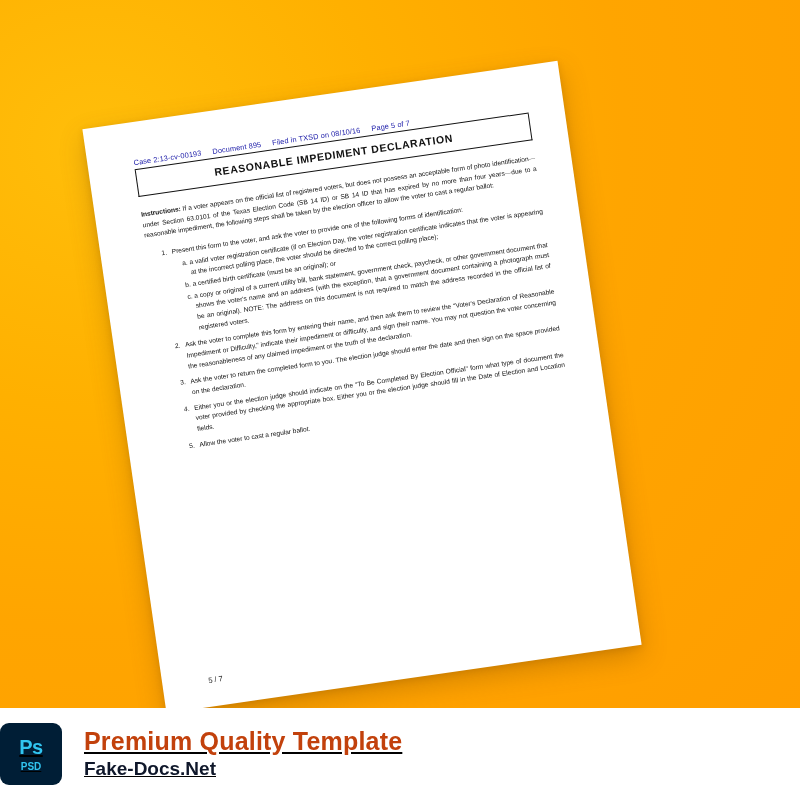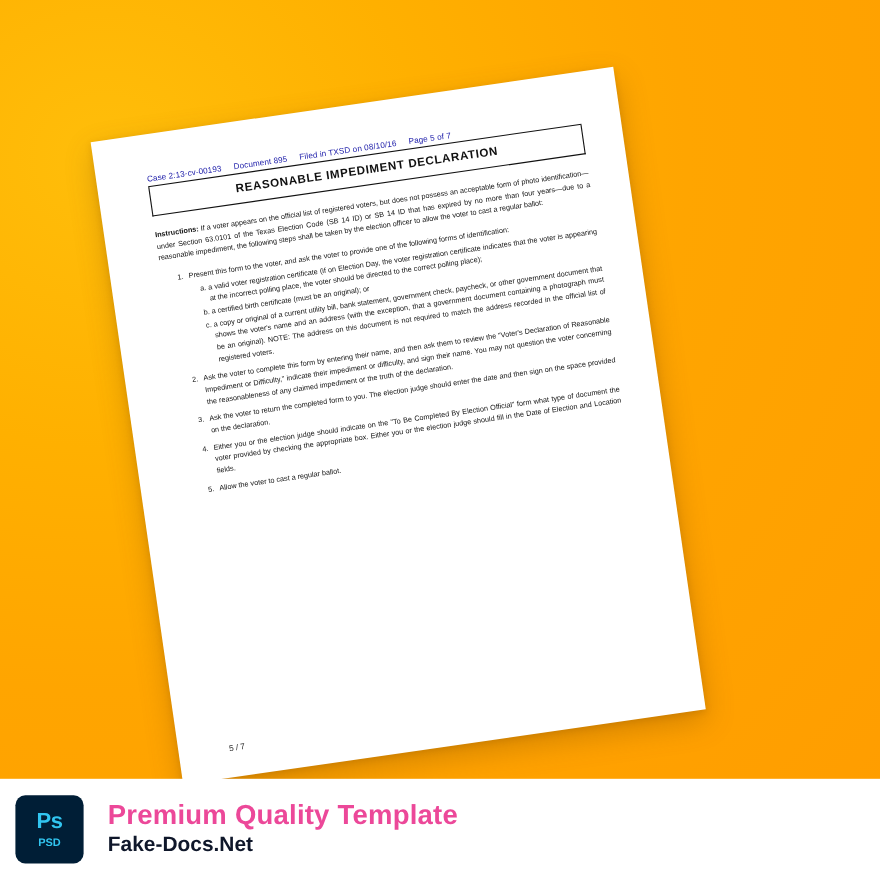--- a/index.html
+++ b/index.html
@@ -120,22 +120,23 @@
   
   #banner {
     position: absolute;
     left: 0;
     bottom: 0;
     width: 800px;
     height: 92px;
     background: #ffffff;
     display: flex;
     align-items: center;
-    padding-left: 14px;
+    padding-left: 0;
     box-sizing: border-box;
+    text-decoration: underline;
   }
   #psd-badge {
     width: 62px;
     height: 62px;
     border-radius: 9px;
     background: #001e36;
     color: #31c5f0;
     display: flex;
     flex-direction: column;
     align-items: center;
@@ -153,21 +154,21 @@
     font-weight: bold;
     line-height: 1;
     margin-top: 5px;
   }
   #banner-text {
     margin-left: 22px;
   }
   #banner-text .l1 {
     font-size: 25px;
     font-weight: bold;
-    color: #ec4899;
+    color: #c2410c;
     line-height: 1.15;
     letter-spacing: .2px;
   }
   #banner-text .l2 {
     font-size: 19px;
     font-weight: bold;
     color: #0f172a;
     line-height: 1.2;
     margin-top: 2px;
   }

